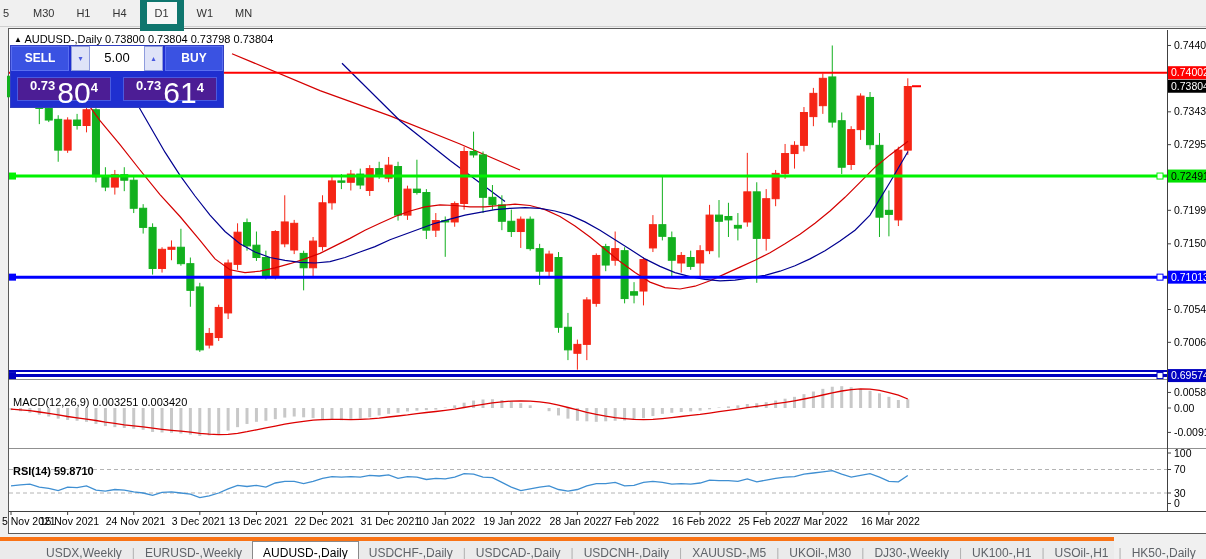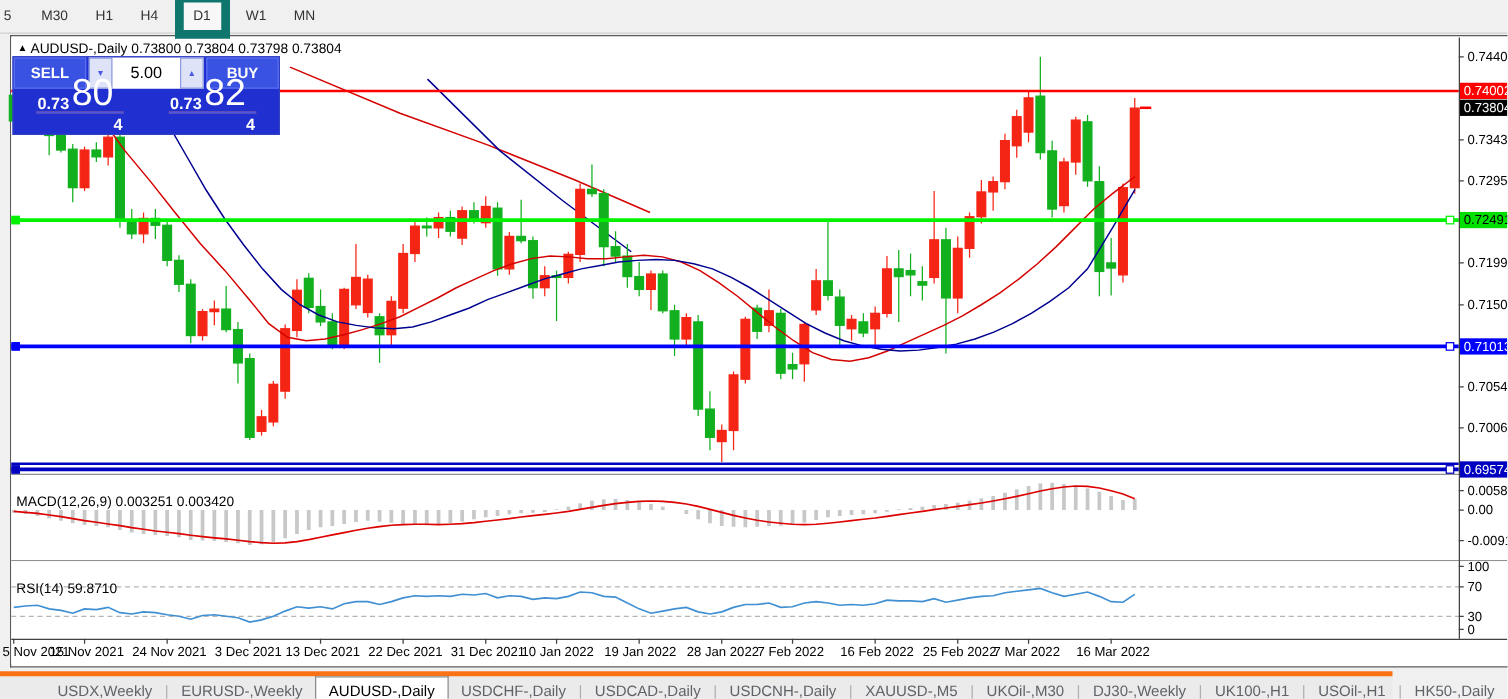--- a/index.html
+++ b/index.html
@@ -25,22 +25,22 @@
   #tradepanel{position:absolute;left:10px;top:45px;width:212px;z-index:7;background:#1f2fd0;
               border:1px solid #3240c0;}
   #tp-row1{display:flex;height:25px;align-items:stretch;}
   .tp-btn{flex:0 0 56px;background:#3a52e2;border:1px solid #5a6ef0;color:#fff;font-size:12px;
           font-weight:bold;text-align:center;line-height:23px;cursor:pointer;}
   #tp-stepper{flex:1;display:flex;align-items:stretch;margin:0 2px;}
   .step-btn{flex:0 0 17px;background:#dfe3f8;border:1px solid #8f9cdd;color:#4a5ae0;font-size:8px;
             text-align:center;line-height:23px;cursor:pointer;}
   #tp-vol{flex:1;background:#fff;color:#000;font-size:13px;text-align:center;line-height:23px;}
   #tp-row2{display:flex;height:36px;}
-  .pricebox{flex:1;background:#b91c1c;border:1px solid #4a5ae0;margin:18px;color:#fff;
-            display:flex;align-items:flex-end;justify-content:center;cursor:pointer;}
+  .pricebox{flex:1;background:#4c1d95;border:1px solid #4a5ae0;margin:6px;color:#fff;
+            display:flex;align-items:flex-start;justify-content:center;cursor:pointer;}
   .pricebox .small{font-size:13px;font-weight:bold;margin-right:2px;}
   .pricebox .big{font-size:30px;font-weight:normal;line-height:30px;}
   .pricebox .sup{font-size:13px;font-weight:bold;align-self:flex-start;margin-top:2px;}
   
   #tabbar{position:absolute;left:0;top:537px;width:1114px;height:22px;background:#ebebeb;
           border-top:4px solid #f97316;display:flex;align-items:flex-end;z-index:5;font-size:12px;}
   #tabbar .pad{flex:0 0 36px;}
   .tab{padding:3px 10px 3px 10px;color:#5f6368;white-space:nowrap;cursor:pointer;}
   .tab.active{background:#fff;color:#000;border:1px solid #8a8a8a;border-bottom:none;padding-top:4px;}
   .tabsep{color:#b0b0b0;padding:3px 0;}
@@ -463,21 +463,21 @@
 
 <div id="charttitle">
   <span class="tri">▲</span>
   <span>AUDUSD-,Daily</span>
   <span>0.73800 0.73804 0.73798 0.73804</span>
 </div>
 
 <div class="indlabel" style="top:384px;">
   <span>MACD(12,26,9)</span>&nbsp;<span>0.003251 0.003420</span>
 </div>
-<div class="indlabel" style="top:453px;">
+<div class="indlabel" style="top:453px;font-weight:bold;">
   <span>RSI(14)</span>&nbsp;<span>59.8710</span>
 </div>
 
 <div id="tradepanel">
   <div id="tp-row1">
     <div class="tp-btn">SELL</div>
     <div id="tp-stepper">
       <div class="step-btn">▾</div>
       <div id="tp-vol">5.00</div>
       <div class="step-btn">▴</div>
@@ -485,21 +485,21 @@
     <div class="tp-btn">BUY</div>
   </div>
   <div id="tp-row2">
     <div class="pricebox">
       <span class="small">0.73</span>
         <span class="big">80</span>
         <span class="sup">4</span>
     </div>
     <div class="pricebox">
       <span class="small">0.73</span>
-        <span class="big">82</span>
+        <span class="big">61</span>
         <span class="sup">4</span>
     </div>
   </div>
 </div>
 
 <div id="tabbar">
   <div class="pad"></div>
   <div class="tab">USDX,Weekly</div>
     <span class="tabsep">|</span>
     <div class="tab">EURUSD-,Weekly</div>

